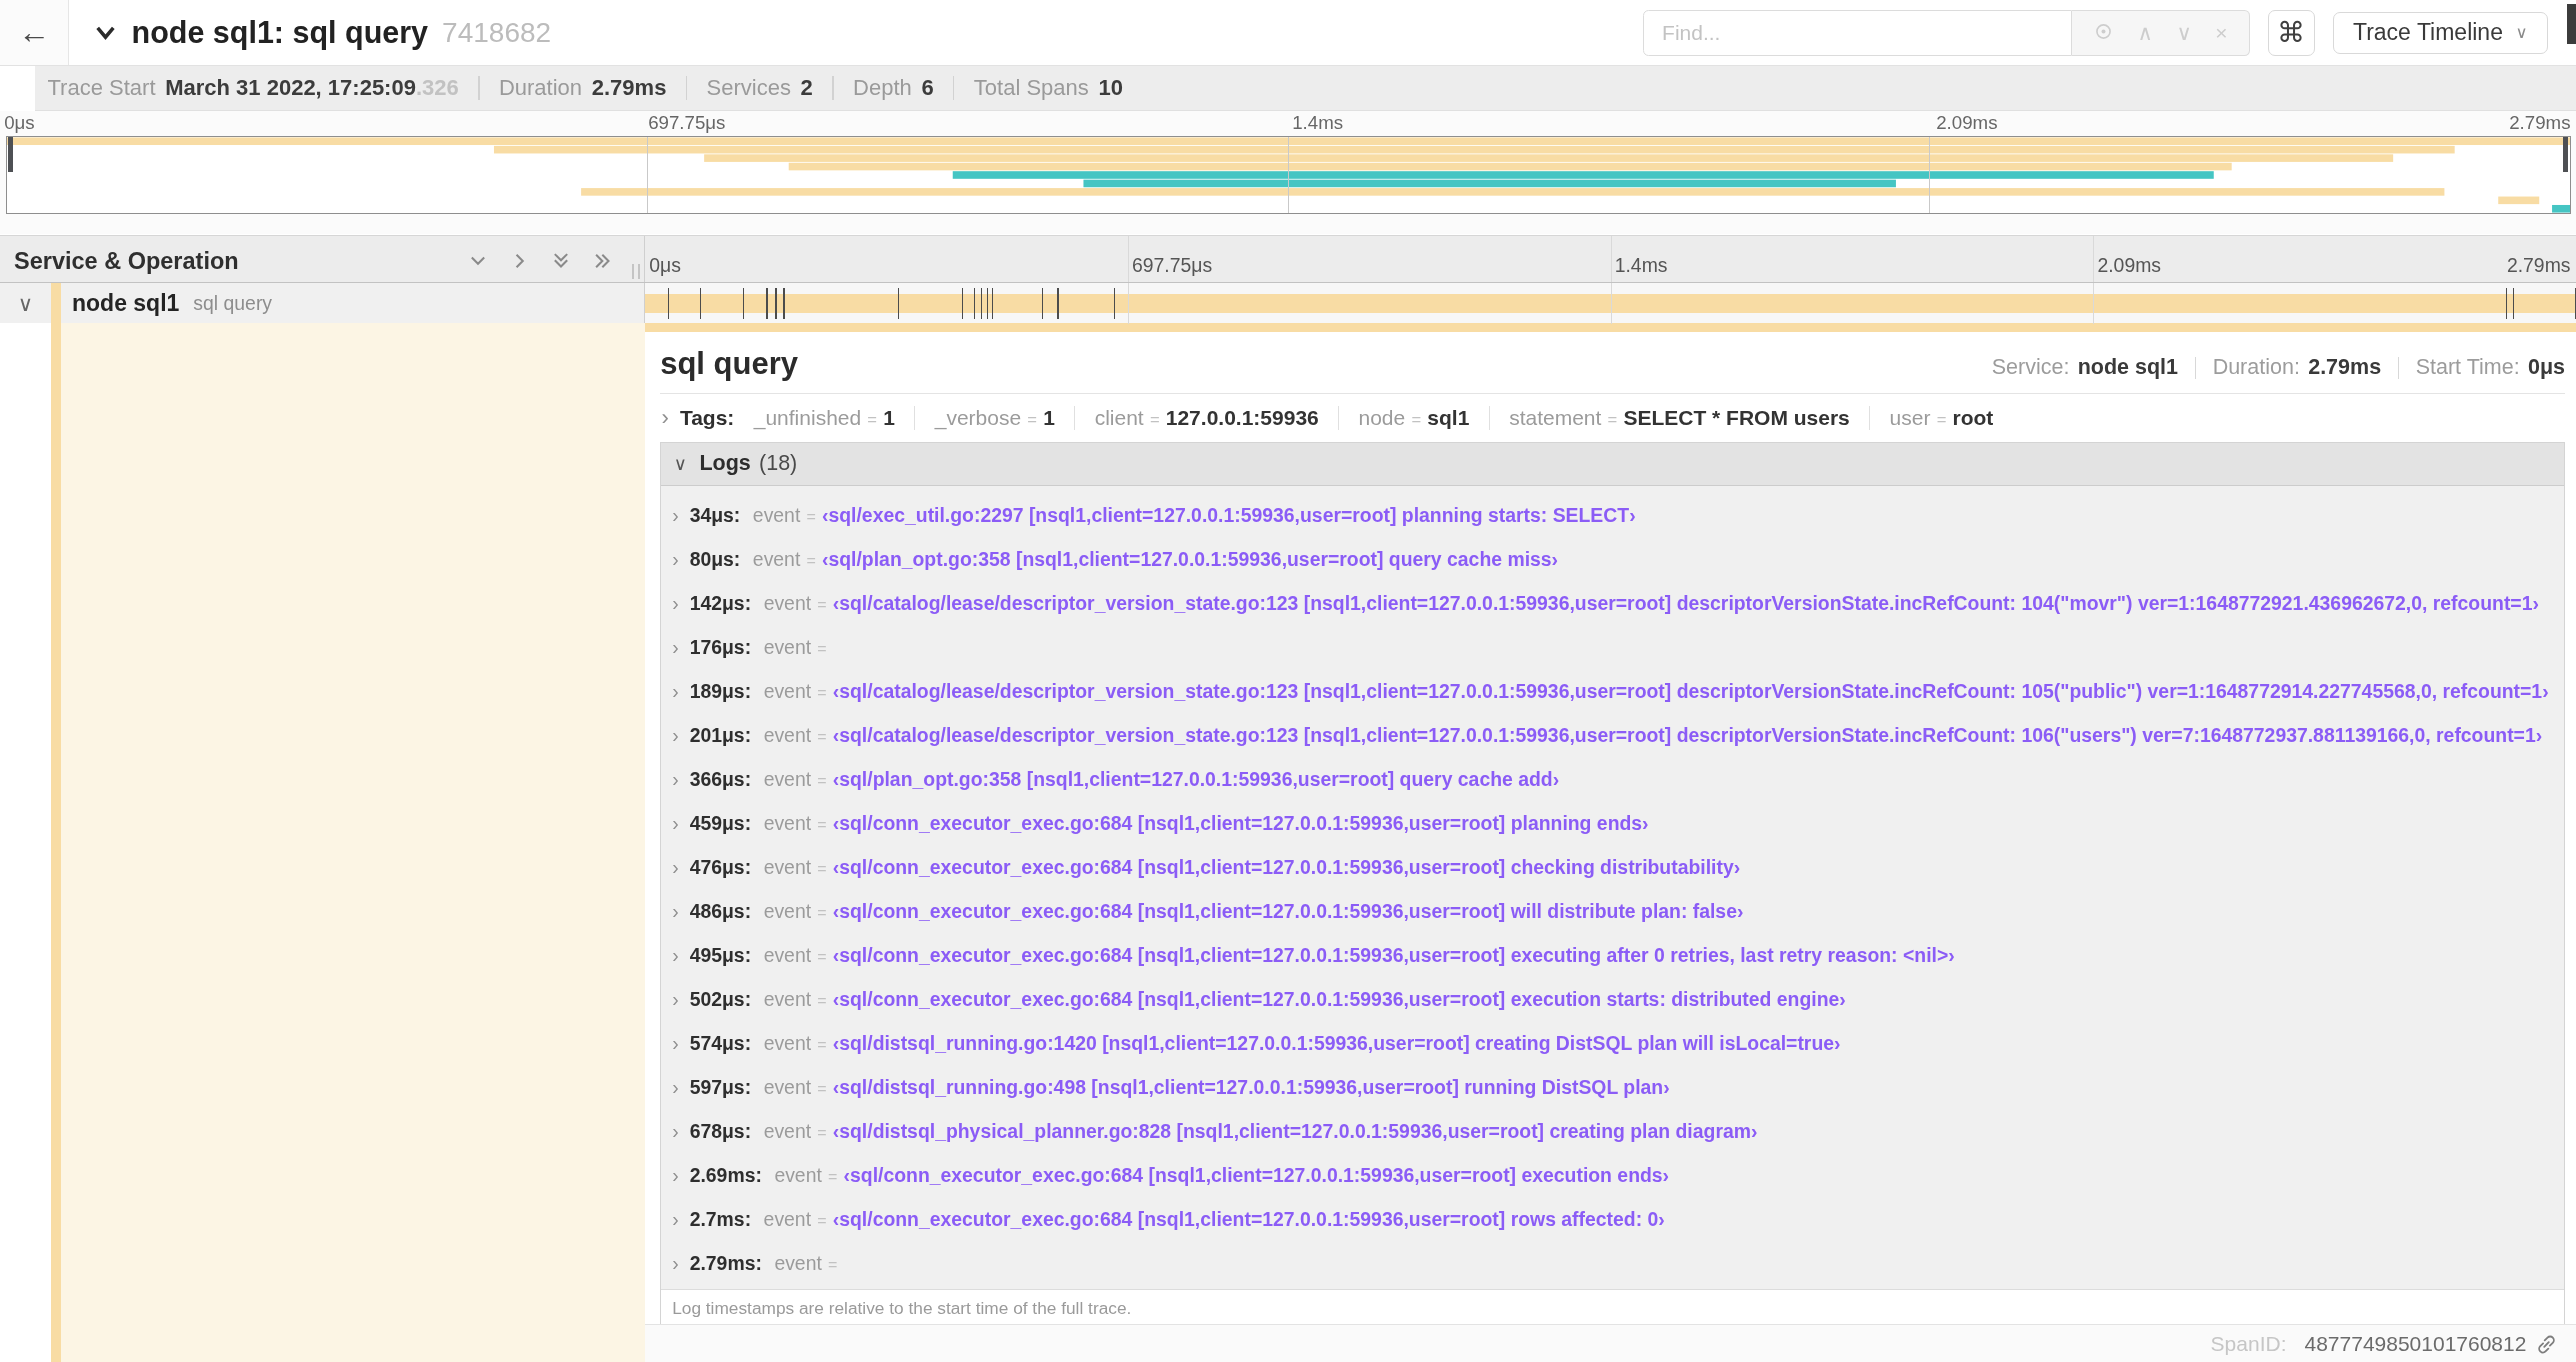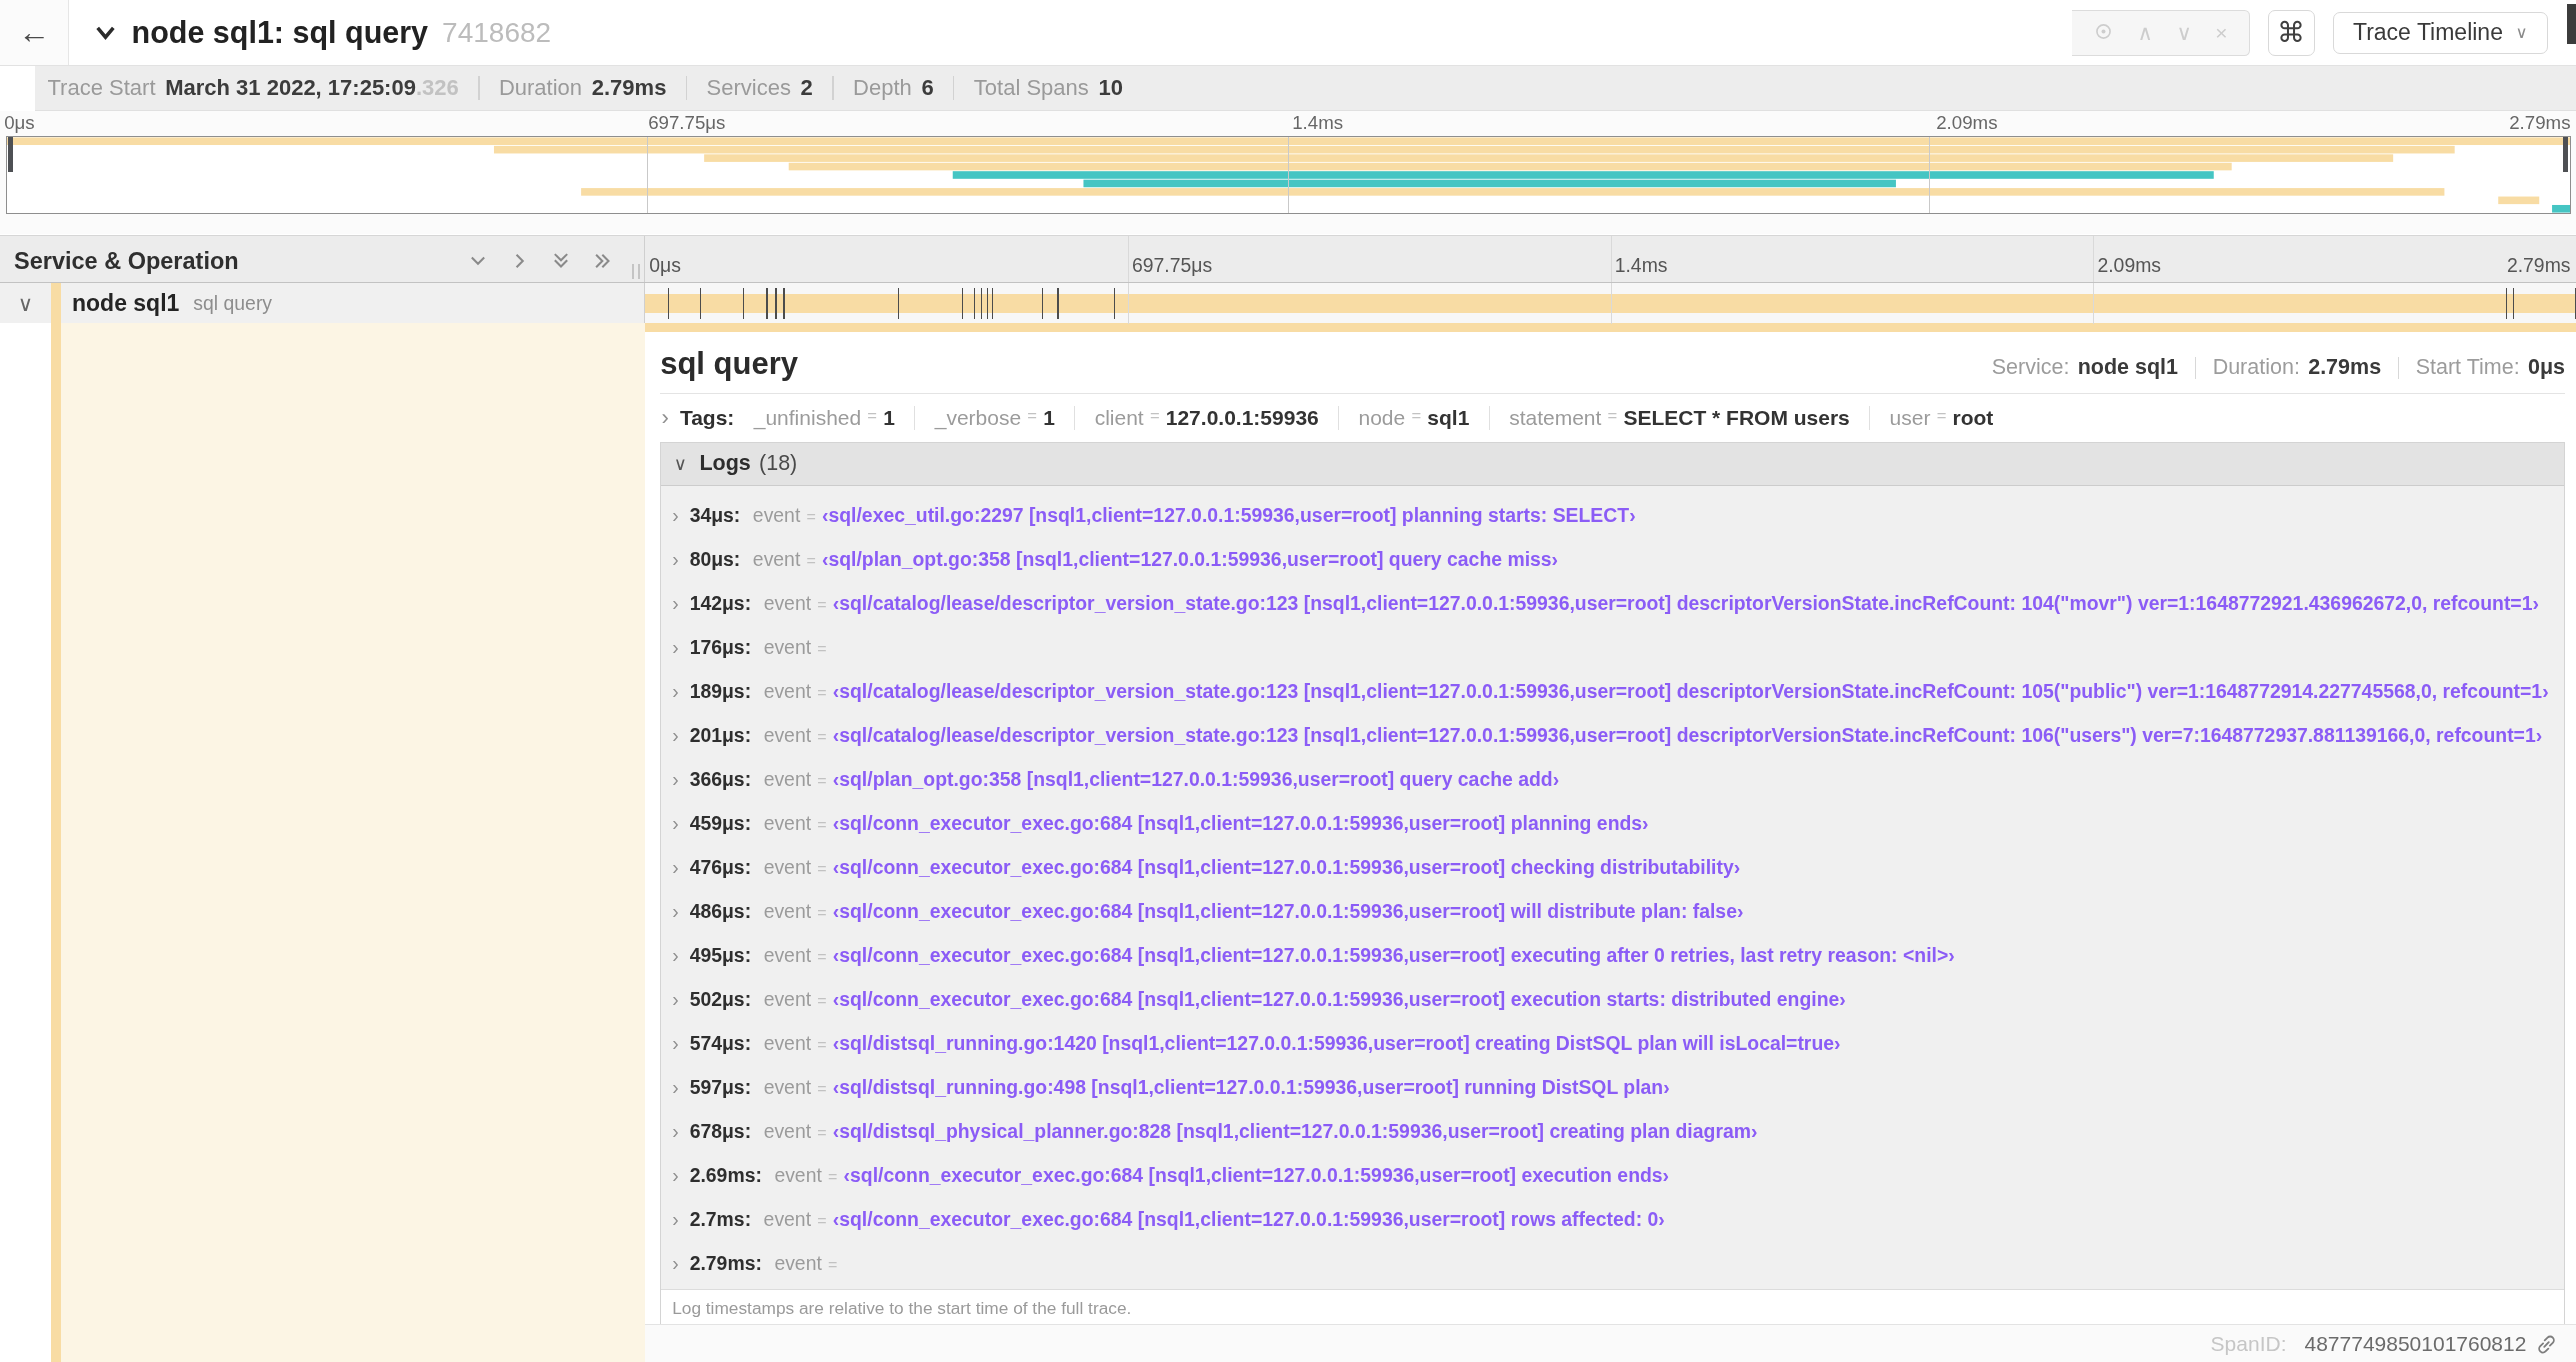--- a/index.html
+++ b/index.html
@@ -91,21 +91,21 @@
   .detail-title { font-size:31px; font-weight:700; color:#2b2b2b; flex:1; }
   .meta { display:flex; align-items:baseline; font-size:21.5px; white-space:nowrap; }
   .meta-label { color:#9c9c9c; margin-right:8.3px; }
   .meta-value { color:#3a3a3a; font-weight:700; }
   .meta-sep { width:1.4px; height:22px; background:#d8d8d8; margin:0 16.6px; align-self:center; }
   .divider { border-bottom:1.4px solid #e4e4e4; margin-top:11px; }
   .tags-row { display:flex; align-items:baseline; padding:11px 0 8.3px 1.4px; font-size:21px;
     white-space:nowrap; overflow:hidden; cursor:pointer; }
   .tags-chev { color:#8f8f8f; font-size:22px; margin-right:11px; }
   .tags-label { font-weight:700; color:#2f2f2f; margin-right:19.4px; }
-  .tag-item { display:inline-flex; align-items:flex-start; padding:0 19.4px; border-left:1.4px solid #e0e0e0; }
+  .tag-item { display:inline-flex; align-items:flex-end; padding:0 19.4px; border-left:1.4px solid #e0e0e0; }
   .tag-item:first-of-type { border-left:none; padding-left:0; }
   .tag-key { color:#9b9b9b; }
   .tag-eq { color:#c2c2c2; font-size:16.6px; margin:0 6.2px; }
   .tag-val { color:#333; font-weight:700; }
   .logs-block { margin-top:2.8px; border:0.7px solid #d4d4d4; }
   .logs-header { background:#e3e3e3; border-bottom:0.7px solid #cccccc; padding:8.3px 12.5px;
     display:flex; align-items:baseline; font-size:21.5px; cursor:pointer; }
   .logs-chev { color:#555; margin-right:12.5px; font-size:18px; }
   .logs-label { font-weight:700; color:#2d2d2d; margin-right:8.3px; }
   .logs-count { color:#4a4a4a; }
@@ -138,20 +138,21 @@
       <span class="title-chevron">
         <svg viewBox="0 0 32 32" width="25" height="25">
             <polyline points="6,10 16,22 26,10" fill="none" stroke="#2b2b2b" stroke-width="4.5"></polyline>
           </svg>
       </span>
       <span class="trace-title">node sql1: sql query</span>
       <span class="trace-id">7418682</span>
     </div>
     <div class="controls">
       <div class="find-group">
+        <input class="find-input" placeholder="Find..." style="">
         <div class="find-icons">
           <span class="find-ic">
             <svg viewBox="0 0 32 32" width="21" height="21">
                 <circle cx="16" cy="16" r="10" fill="none" stroke="#cdcdcd" stroke-width="2.5"></circle>
                 <circle cx="16" cy="16" r="3" fill="#cdcdcd"></circle>
               </svg>
           </span>
           <span class="find-ic">∧</span>
           <span class="find-ic">∨</span>
           <span class="find-ic">×</span>

